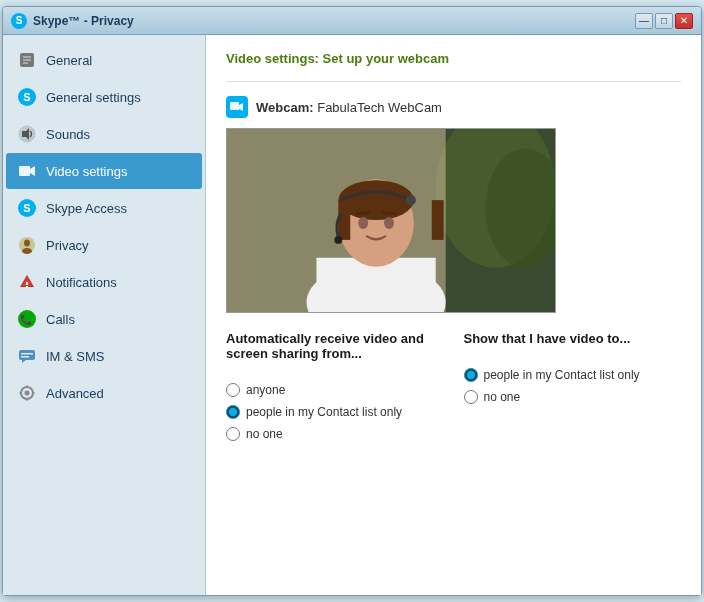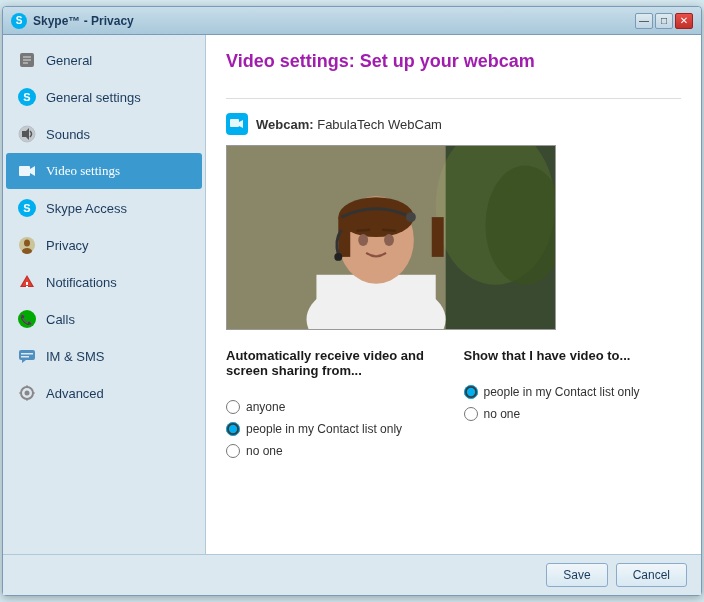--- a/index.html
+++ b/index.html
@@ -100,21 +100,20 @@
       border-radius: 2px;
       margin: 1px 3px;
     }
     .sidebar-item.active {
       background: #3a9ad0;
       color: white;
       border-radius: 3px;
     }
     .sidebar-item.active .item-label {
       color: white;
-      font-family: Liberation Serif, serif;
     }
     .sidebar-icon {
       width: 22px;
       height: 22px;
       display: flex;
       align-items: center;
       justify-content: center;
       flex-shrink: 0;
     }
     .item-label {
@@ -123,25 +122,25 @@
     }
     .icon-circle-s { width: 18px; height: 18px; background: #00aff0; border-radius: 50%; display: flex; align-items: center; justify-content: center; color: white; font-size: 11px; font-weight: bold; }
     .icon-calls { width: 18px; height: 18px; background: #0a0; border-radius: 50%; display: flex; align-items: center; justify-content: center; color: white; font-size: 10px; }
     .content-panel {
       flex: 1;
       background: white;
       padding: 16px 20px;
       overflow-y: auto;
     }
     .content-header {
-      font-size: 18px;
-      color: #a21caf;
+      font-size: 13px;
+      color: #4d7c0f;
       margin-bottom: 14px;
       border-bottom: 1px solid #ddd;
-      padding-bottom: 26px;
+      padding-bottom: 15px;
     }
     .content-header span {
       font-weight: bold;
     }
     .webcam-section {
       display: flex;
       align-items: center;
       gap: 8px;
       margin-bottom: 10px;
     }
@@ -448,17 +447,13 @@
 
           <label class="radio-option">
             <input type="radio" name="show-video" class="radio-input" style="">
             <span class="radio-label">no one</span>
           </label>
         </div>
       </div>
     </div>
   </div>
 
-  <div class="footer">
-    <button class="footer-btn">Save</button>
-    <button class="footer-btn">Cancel</button>
-  </div>
 </div>
 
 </body></html>

